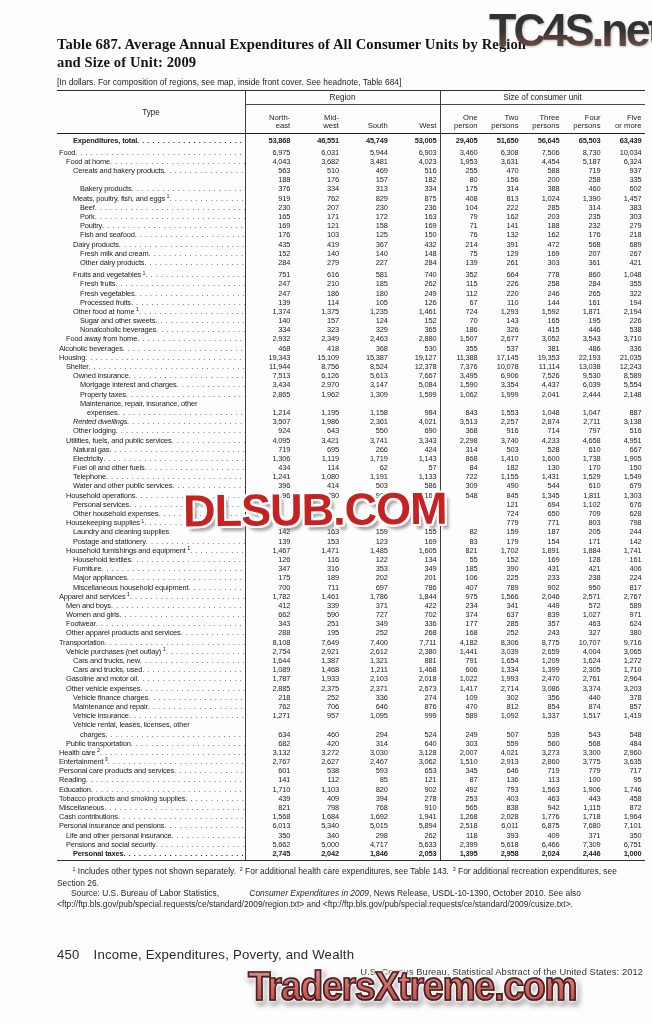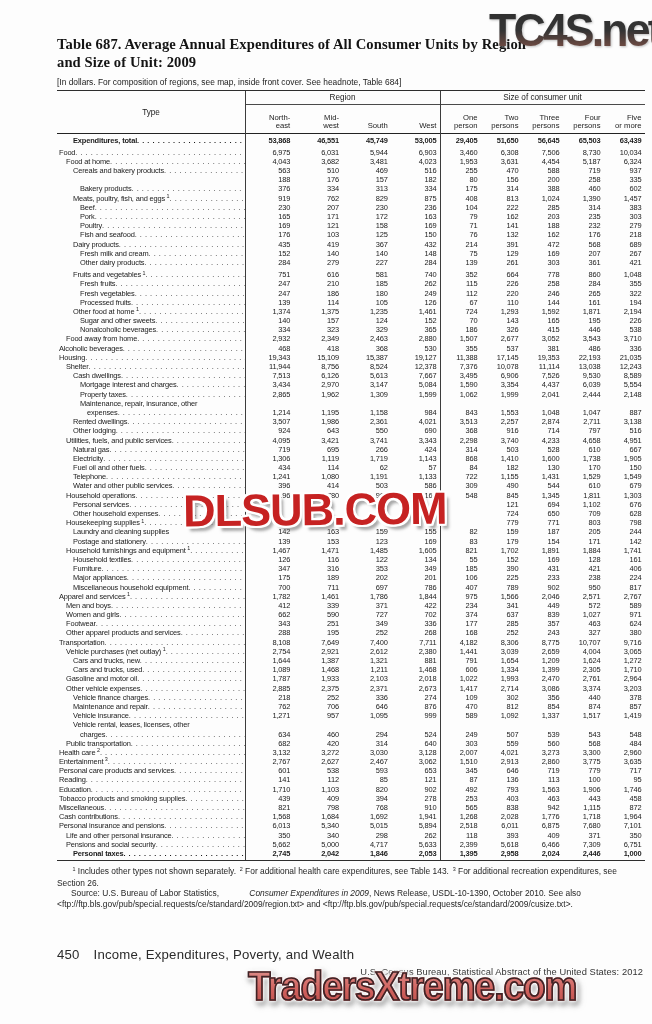--- a/index.html
+++ b/index.html
@@ -518,21 +518,21 @@
           <div class="td">8,524</div>
           <div class="td">12,378</div>
           <div class="td">7,376</div>
           <div class="td">10,078</div>
           <div class="td">11,114</div>
           <div class="td">13,038</div>
           <div class="td">12,243</div>
         </div>
         <div class="tr">
           <div class="td-label" style="padding-left: 16px;">
-            <span class="lt">Cash dwellings</span>
+            <span class="lt">Owned insurance</span>
             <span class="dots"></span>
           </div>
           <div class="td">7,513</div>
           <div class="td">6,126</div>
           <div class="td">5,613</div>
           <div class="td">7,667</div>
           <div class="td">3,495</div>
           <div class="td">6,906</div>
           <div class="td">7,526</div>
           <div class="td">9,530</div>
@@ -591,21 +591,21 @@
           <div class="td">1,195</div>
           <div class="td">1,158</div>
           <div class="td">984</div>
           <div class="td">843</div>
           <div class="td">1,553</div>
           <div class="td">1,048</div>
           <div class="td">1,047</div>
           <div class="td">887</div>
         </div>
         <div class="tr">
-          <div class="td-label" style="padding-left: 16px;">
+          <div class="td-label" style="padding-left: 16px; font-style: italic;">
             <span class="lt">Rented dwellings</span>
             <span class="dots"></span>
           </div>
           <div class="td">3,507</div>
           <div class="td">1,986</div>
           <div class="td">2,361</div>
           <div class="td">4,021</div>
           <div class="td">3,513</div>
           <div class="td">2,257</div>
           <div class="td">2,874</div>

